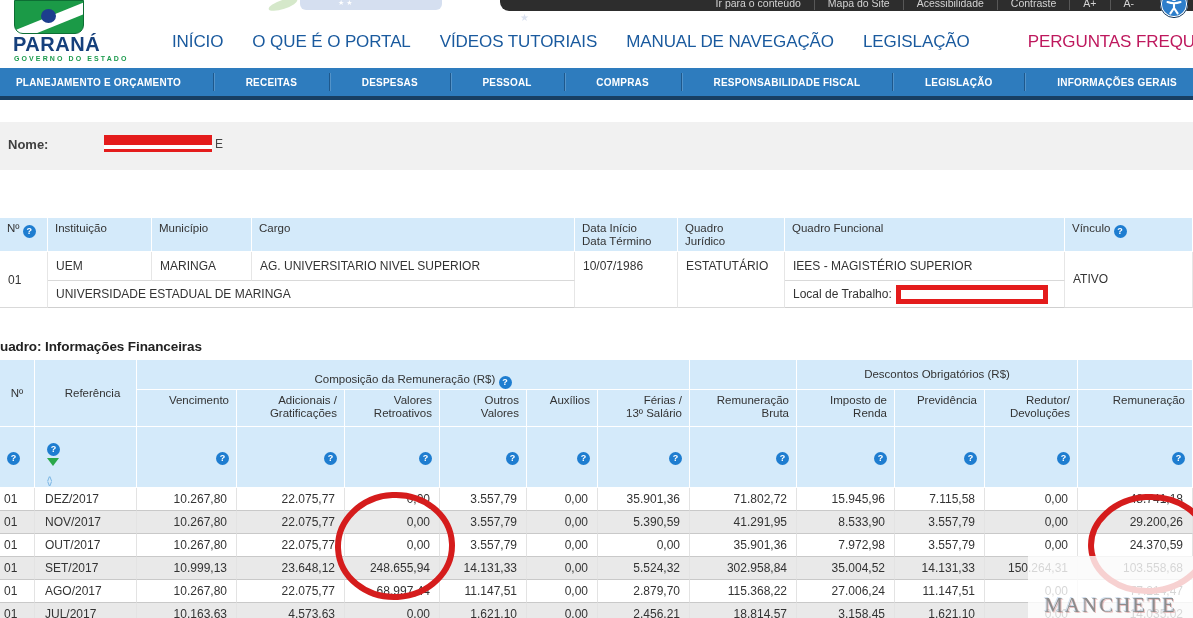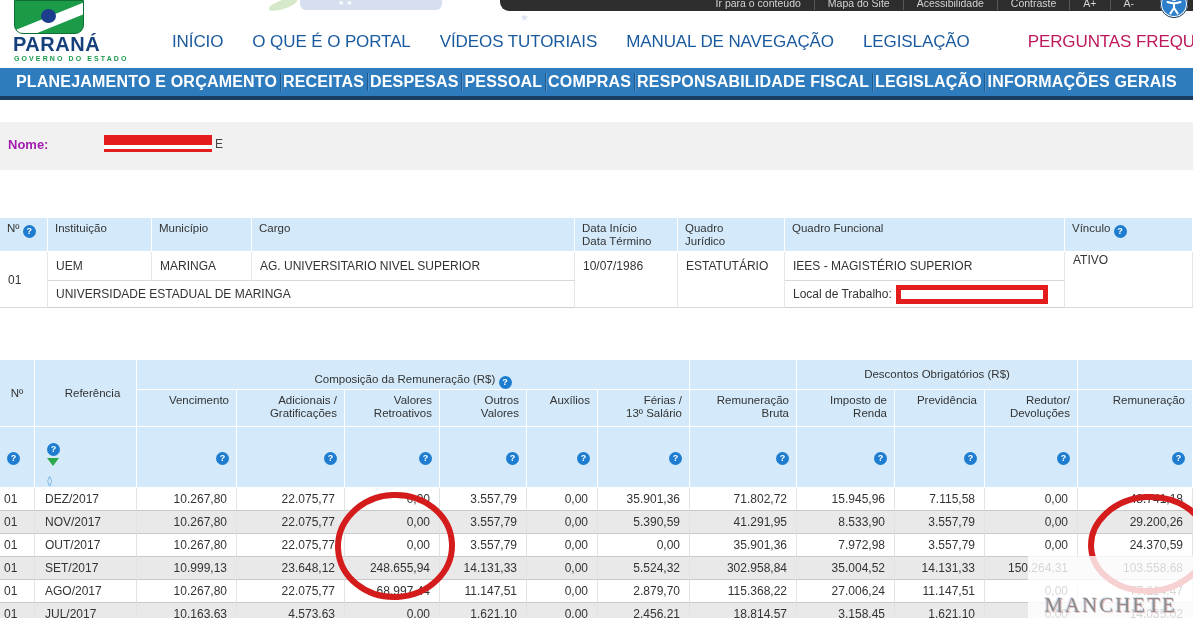--- a/index.html
+++ b/index.html
@@ -40,26 +40,26 @@
   .bubble::before{content:"i";font-family:"Liberation Serif",serif;font-weight:700;font-style:italic;
           color:#7a5c00;font-size:13px;}
   .bubble::after{content:"";position:absolute;left:-3px;bottom:-3px;width:0;height:0;
           border:5px solid transparent;border-top-color:#e8871a;transform:rotate(25deg);}
   .access-label{font-size:11px;font-weight:700;color:#009e53;white-space:pre-line;line-height:11px;}
 
   
   .navbar{position:absolute;left:0;top:68px;width:100%;height:32px;background:#2e7cbe;
           border-bottom:4px solid #183f63;display:flex;align-items:center;justify-content:space-between;
           padding:0 16px;box-sizing:border-box;}
-  .nav-item{font-size:16px;font-weight:700;color:#fff;letter-spacing:.2px;white-space:nowrap;}
+  .nav-item{font-size:10px;font-weight:700;color:#fff;letter-spacing:.2px;white-space:nowrap;}
   .nav-sep{width:1px;height:18px;background:rgba(10,45,80,.45);box-shadow:1px 0 0 rgba(255,255,255,.18);}
 
   
   .namebar{position:absolute;left:0;top:122px;width:100%;height:48px;background:#f1f1f1;}
-  .name-label{position:absolute;left:8px;top:15px;font-size:13px;font-weight:700;color:#a21caf;}
+  .name-label{position:absolute;left:8px;top:15px;font-size:13px;font-weight:700;color:#404040;}
   .name-redact{position:absolute;left:104px;top:13px;width:108px;height:17px;
         background:linear-gradient(180deg,#e41c1c 0 58%,#fff 58% 80%,#e41c1c 80% 100%);}
   .name-frag{position:absolute;left:215px;top:15px;font-size:12px;color:#444;}
 
   
   .sec-title{position:absolute;left:0;font-size:13.5px;font-weight:700;color:#222;letter-spacing:-.1px;}
 
   
   table{border-collapse:separate;border-spacing:0;table-layout:fixed;position:absolute;left:0;width:1193px;}
   th,td{overflow:hidden;}
@@ -217,31 +217,32 @@
     </thead>
     <tbody>
       <tr class="r1">
         <td rowspan="2" class="nb">01</td>
         <td>UEM</td>
         <td>MARINGA</td>
         <td>AG. UNIVERSITARIO NIVEL SUPERIOR</td>
         <td rowspan="2" class="nb" style="vertical-align:top;padding-top:7px;">10/07/1986</td>
         <td rowspan="2" class="nb" style="vertical-align:top;padding-top:7px;">ESTATUTÁRIO</td>
         <td>IEES - MAGISTÉRIO SUPERIOR</td>
-        <td rowspan="2" class="nb" style="vertical-align:top;padding-top:1px;margin-left:31px;">ATIVO</td>
+        <td rowspan="2" class="nb" style="vertical-align:top;padding-top:20px;margin-left:31px;">ATIVO</td>
       </tr>
       <tr class="r2">
         <td colspan="3">UNIVERSIDADE ESTADUAL DE MARINGA</td>
         <td>
           <span>Local de Trabalho:</span><span class="wp-redact"></span>
         </td>
       </tr>
     </tbody>
   </table>
 
+  <div class="sec-title" style="top:339px;">uadro: Informações Financeiras</div>
 
   <table class="fin-table">
     <colgroup>
       <col style="width:35px">
         <col style="width:102px">
         <col style="width:100px">
         <col style="width:108px">
       <col style="width:95px">
         <col style="width:87px">
         <col style="width:71px">

